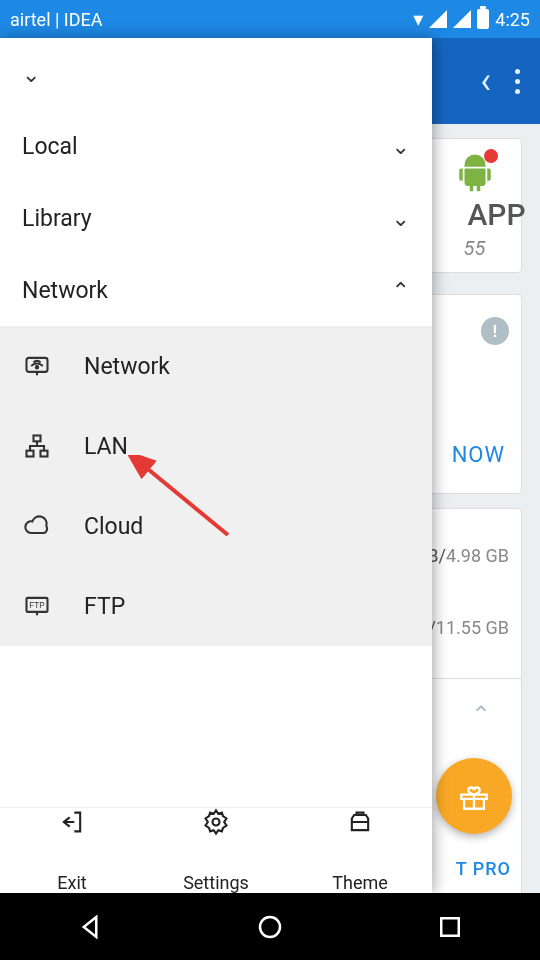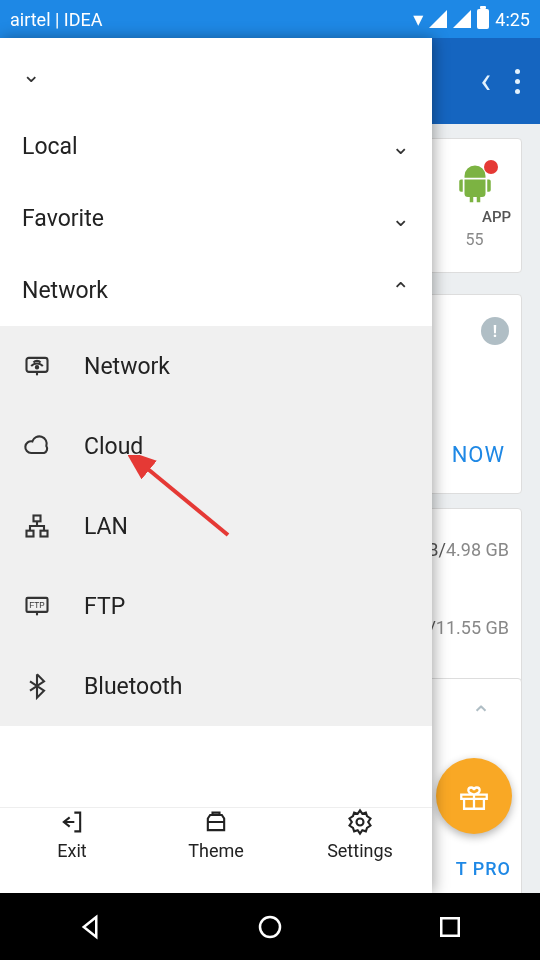--- a/index.html
+++ b/index.html
@@ -20,51 +20,51 @@
   .bg-toolbar { height: 86px; background: #1565c0; display: flex; align-items: center; justify-content: flex-end; padding-right: 20px; gap: 24px; }
   .bg-toolbar .back, .bg-toolbar .dots { color: #e3f2fd; font-size: 36px; }
   .dots { display: flex; flex-direction: column; gap: 5px; }
   .dots span { width: 5px; height: 5px; border-radius: 50%; background: #e3f2fd; }
 
   .card { position: absolute; background: #fff; border: 1px solid #ddd; border-radius: 4px; }
   .app-card { top: 100px; right: 18px; width: 95px; height: 135px; display: flex; flex-direction: column; align-items: center; justify-content: center; gap: 4px; }
   .android-icon { width: 42px; height: 42px; position: relative; }
   .android-icon svg { width: 42px; height: 42px; }
   .red-dot { position: absolute; top: -2px; right: -2px; width: 14px; height: 14px; background: #e53935; border-radius: 50%; }
-  .app-label { color: #555; font-size: 15px; font-weight: 500; margin-left: 44px; }
-  .app-count { color: #888; font-size: 16px; }
+  .app-label { color: #555; font-size: 30px; font-weight: 500; margin-left: 44px; }
+  .app-count { color: #888; font-size: 20px; font-style: italic; }
 
   .promo-card { top: 256px; right: 18px; width: 95px; height: 200px; }
   .promo-dot { position: absolute; top: 22px; right: 12px; width: 28px; height: 28px; background: #b0bec5; border-radius: 50%; color: #fff; display: flex; align-items: center; justify-content: center; font-weight: bold; }
   .promo-now { position: absolute; bottom: 26px; right: 16px; color: #1e88e5; font-size: 22px; font-weight: 400; letter-spacing: 1px; }
 
   .storage-card { top: 470px; right: 18px; width: 95px; height: 200px; color: #888; font-size: 18px; }
   .storage-row { position: absolute; right: 12px; white-space: nowrap; }
-  .sr1 { top: 30px; margin-left: 48px; }
+  .sr1 { top: 36px; margin-left: 48px; }
   .sr2 { top: 108px; }
   .sr-dark { color: #555; }
 
   .pro-card { top: 640px; right: 18px; width: 95px; height: 220px; }
   .pro-chev { position: absolute; top: 22px; right: 30px; color: #b0bec5; font-size: 24px; }
   .pro-text { position: absolute; bottom: 18px; right: 10px; color: #1e88e5; font-size: 18px; font-weight: 500; letter-spacing: 1px; }
 
   .fab { position: absolute; right: 28px; top: 720px; width: 76px; height: 76px; border-radius: 50%; background: #f9a825; display: flex; align-items: center; justify-content: center; color: #fff; box-shadow: 0 3px 8px rgba(0,0,0,.3); }
 
   
   .drawer { position: absolute; top: 38px; left: 0; width: 432px; bottom: 67px; background: #fff; box-shadow: 2px 0 14px rgba(0,0,0,.35); display: flex; flex-direction: column; }
   .drawer-scroll { flex: 1; overflow: hidden; }
   .section-header { height: 72px; display: flex; align-items: center; justify-content: space-between; padding: 0 22px; font-size: 23px; color: #222; }
   .chev { font-size: 22px; color: #333; }
   .subsection { background: #f0f0f0; }
   .sub-item { height: 80px; display: flex; align-items: center; padding: 0 22px; gap: 32px; font-size: 23px; color: #222; }
   .sub-item .ico { width: 30px; height: 30px; display: flex; align-items: center; justify-content: center; }
   .sub-item svg { width: 28px; height: 28px; stroke: #333; stroke-width: 1.8; fill: none; }
 
   .drawer-footer { height: 86px; background: #fff; border-top: 1px solid #eee; display: flex; }
-  .footer-btn { flex: 1; display: flex; flex-direction: column; align-items: center; justify-content: flex-start; gap: 4px; font-size: 18px; color: #222; }
+  .footer-btn { flex: 1; display: flex; flex-direction: column; align-items: center; justify-content: space-between; gap: 4px; font-size: 18px; color: #222; }
   .footer-btn svg { width: 28px; height: 28px; stroke: #222; stroke-width: 1.8; fill: none; }
 
   
   .arrow { position: absolute; top: 455px; left: 128px; pointer-events: none; }
 
   
   .navbar { position: absolute; bottom: 0; left: 0; right: 0; height: 67px; background: #000; display: flex; align-items: center; justify-content: space-around; }
   .navbar svg { width: 30px; height: 30px; stroke: #fff; stroke-width: 2; fill: none; }
 </style>
 </head>
@@ -129,21 +129,21 @@
   <div class="drawer">
     <div class="drawer-scroll">
       <div class="section-header">
         <span class="chev">⌄</span>
       </div>
       <div class="section-header">
         <span>Local</span>
         <span class="chev">⌄</span>
       </div>
       <div class="section-header">
-        <span>Favorite</span>
+        <span>Library</span>
         <span class="chev">⌄</span>
       </div>
       <div class="section-header">
         <span>Network</span>
         <span class="chev">⌃</span>
       </div>
 
       <div class="subsection">
         <div class="sub-item">
           <span class="ico">
@@ -152,76 +152,68 @@
                 <path d="M9 9a4 4 0 0 1 6 0M7 12a7 7 0 0 1 10 0"></path>
                 <circle cx="12" cy="13" r="1" fill="#333"></circle>
                 <path d="M12 17v3"></path>
               </svg>
             </span>
           <span>Network</span>
         </div>
         <div class="sub-item">
           <span class="ico">
               <svg viewBox="0 0 24 24">
-                <path d="M7 18a5 5 0 1 1 1-9.9A6 6 0 0 1 20 12a4 4 0 0 1-2 6z"></path>
-              </svg>
-            </span>
-          <span>Cloud</span>
-        </div>
-        <div class="sub-item">
-          <span class="ico">
-              <svg viewBox="0 0 24 24">
                 <rect x="9" y="3" width="6" height="5"></rect>
                 <rect x="3" y="16" width="6" height="5"></rect>
                 <rect x="15" y="16" width="6" height="5"></rect>
                 <path d="M12 8v4M6 16v-4h12v4"></path>
               </svg>
             </span>
           <span>LAN</span>
         </div>
         <div class="sub-item">
           <span class="ico">
               <svg viewBox="0 0 24 24">
+                <path d="M7 18a5 5 0 1 1 1-9.9A6 6 0 0 1 20 12a4 4 0 0 1-2 6z"></path>
+              </svg>
+            </span>
+          <span>Cloud</span>
+        </div>
+        <div class="sub-item">
+          <span class="ico">
+              <svg viewBox="0 0 24 24">
                 <rect x="3" y="5" width="18" height="12" rx="1"></rect>
                 <text x="12" y="14" font-size="7" text-anchor="middle" fill="#333" stroke="none" font-family="Arial">FTP</text>
                 <path d="M12 17v3"></path>
               </svg>
             </span>
           <span>FTP</span>
         </div>
-        <div class="sub-item">
-          <span class="ico">
-              <svg viewBox="0 0 24 24">
-                <path d="M12 2v20l6-6-12-8m0 8 12-8-6-6"></path>
-              </svg>
-            </span>
-          <span>Bluetooth</span>
-        </div>
       </div>
     </div>
 
     <div class="drawer-footer">
       <div class="footer-btn">
         <svg viewBox="0 0 24 24">
             <path d="M14 4h5v16h-5M10 8l-5 4 5 4M5 12h9"></path>
           </svg>
         <span>Exit</span>
       </div>
       <div class="footer-btn">
         <svg viewBox="0 0 24 24">
-            <path d="M7 6h10l2 3v3H5V9zM5 12h14v7H5zM9 6V4h6v2"></path>
-          </svg>
-        <span>Theme</span>
-      </div>
-      <div class="footer-btn">
-        <svg viewBox="0 0 24 24">
             <circle cx="12" cy="12" r="3"></circle>
             <path d="M12 2l2 3 3-1 1 3 3 2-2 3 2 3-3 2-1 3-3-1-2 3-2-3-3 1-1-3-3-2 2-3-2-3 3-2 1-3 3 1z"></path>
           </svg>
         <span>Settings</span>
+      </div>
+      <div class="footer-btn">
+        <svg viewBox="0 0 24 24">
+            <path d="M7 6h10l2 3v3H5V9zM5 12h14v7H5zM9 6V4h6v2"></path>
+          </svg>
+        <span>Theme</span>
       </div>
     </div>
   </div>
 
   <svg class="arrow" width="120" height="100">
     <defs>
         <marker id="ah" markerWidth="10" markerHeight="10" refX="2" refY="3" orient="auto">
           <path d="M0,0 L0,6 L8,3 z" fill="#e53935"></path>
         </marker>
       </defs>

